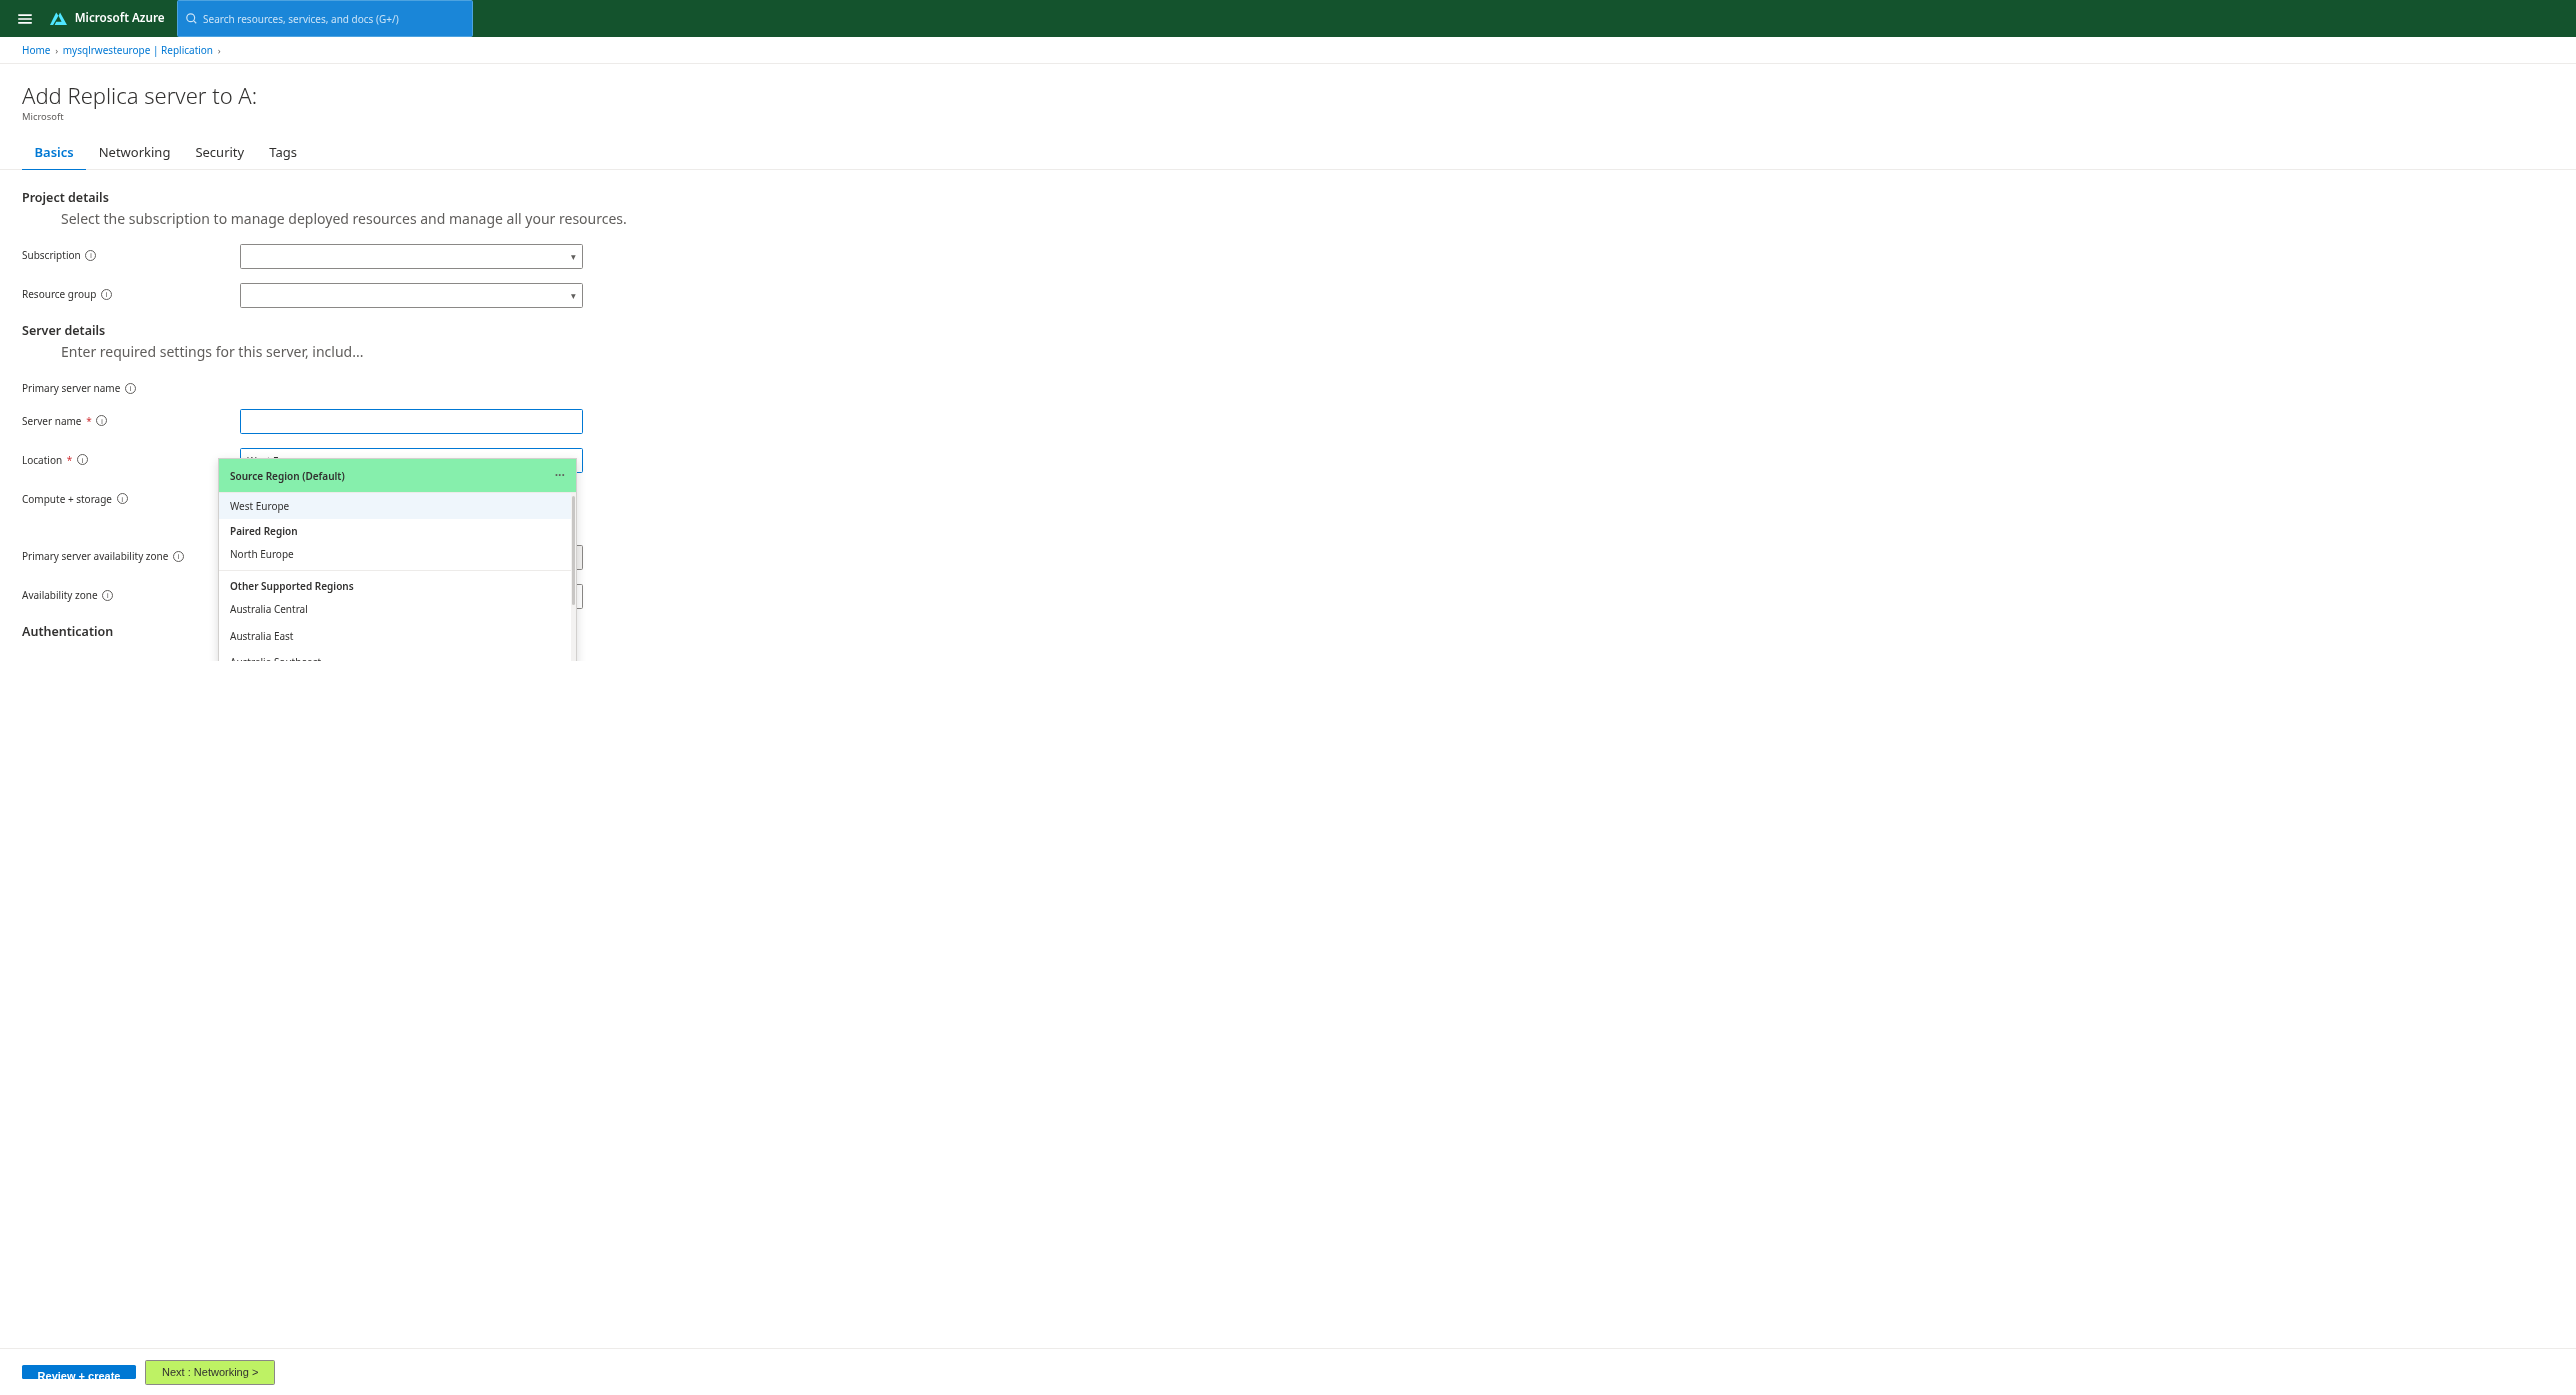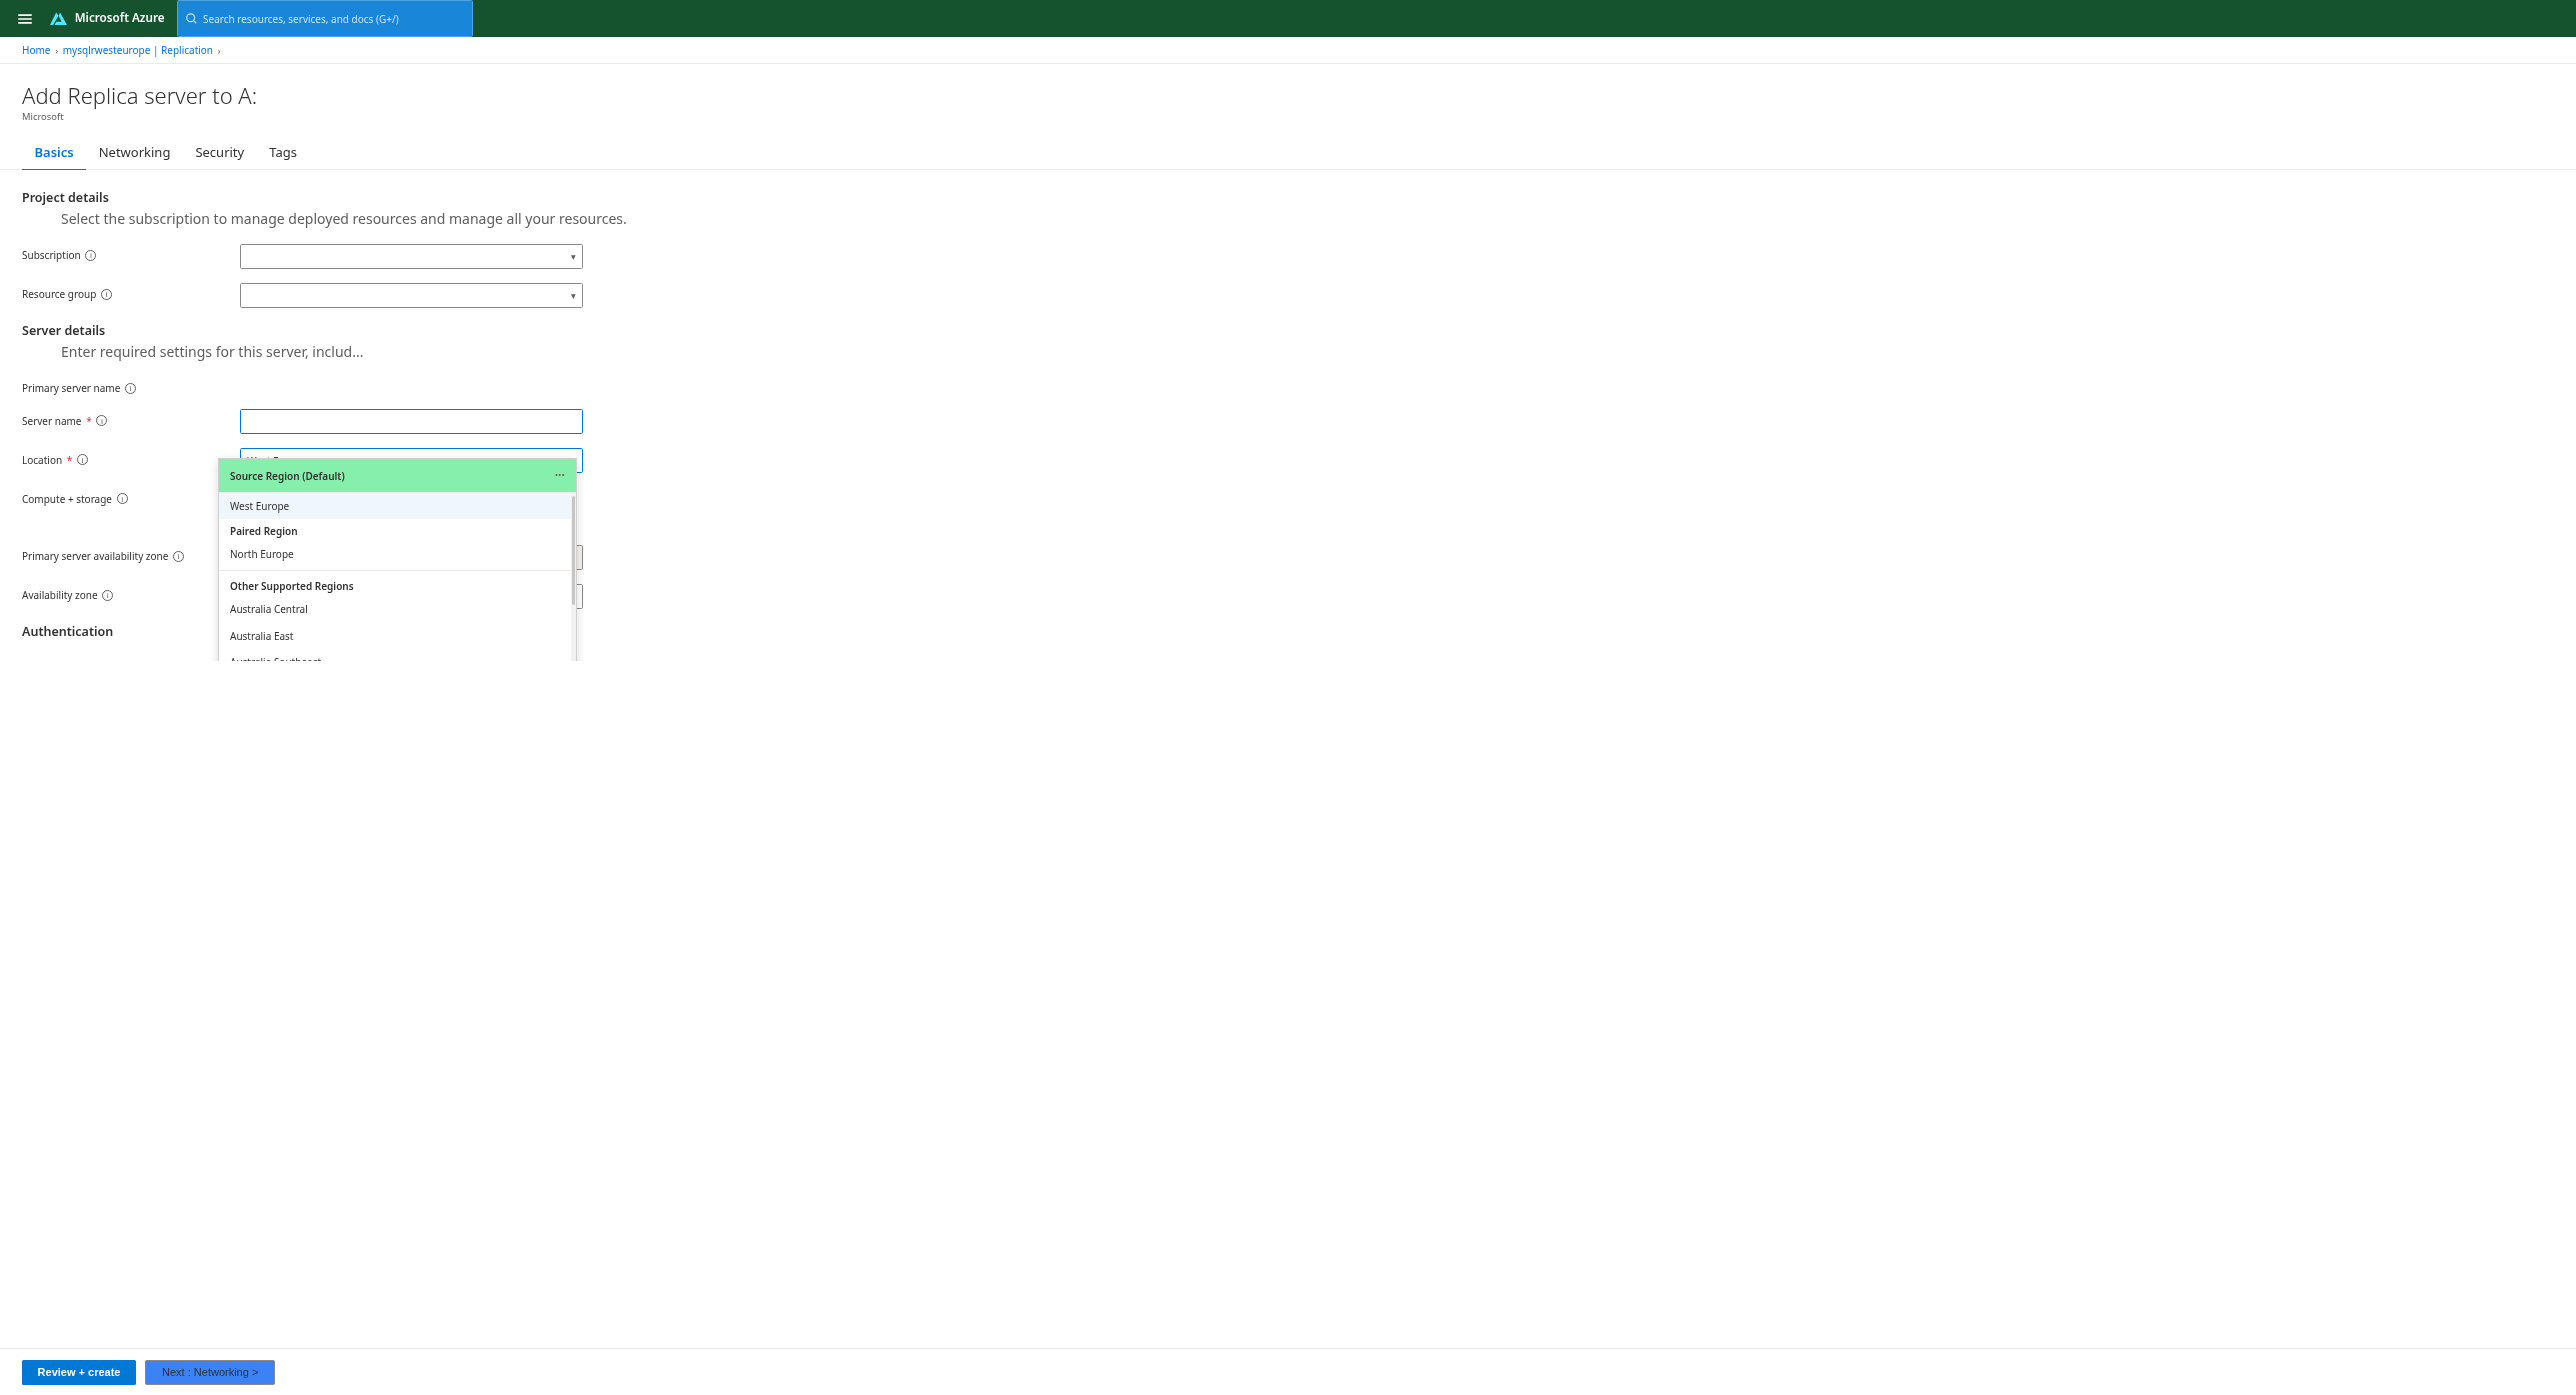--- a/index.html
+++ b/index.html
@@ -326,24 +326,24 @@
     }
     .btn-primary {
       background: #0078d4;
       color: #fff;
       border: none;
       padding: 4.7px 15.6px;
       font-size: 11px;
       font-weight: 600;
       border-radius: 1.6px;
       cursor: pointer;
-      height: 25px;
+      height: 14px;
     }
     .btn-secondary {
-      background: #3b82f6;
+      background: #bef264;
       color: #323130;
       border: 0.8px solid #8a8886;
       padding: 4.7px 15.6px;
       font-size: 11px;
       border-radius: 1.6px;
       cursor: pointer;
       height: 25px;
     }
   </style>
 </head>

